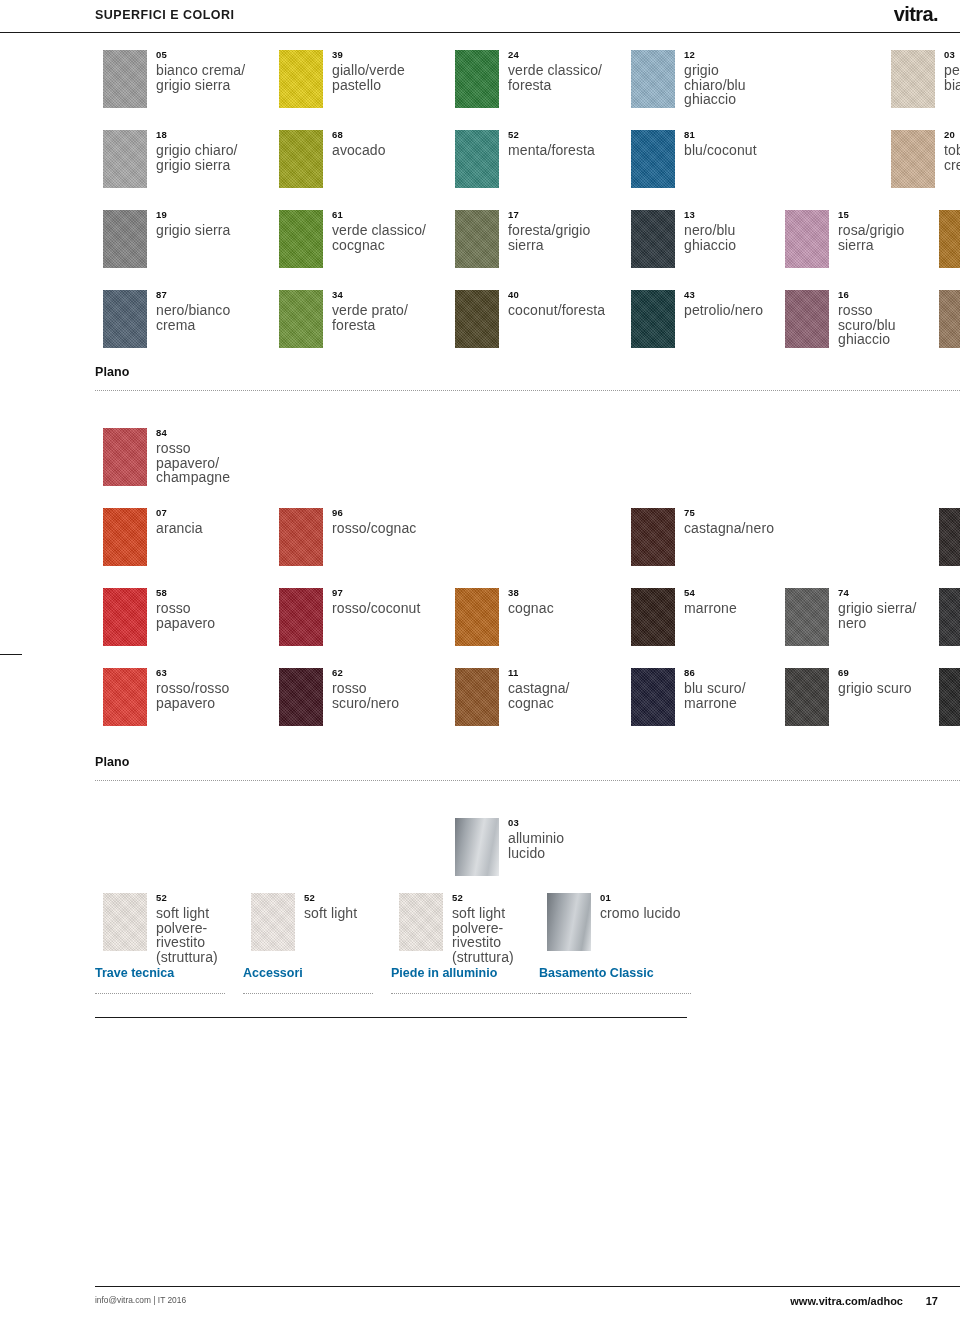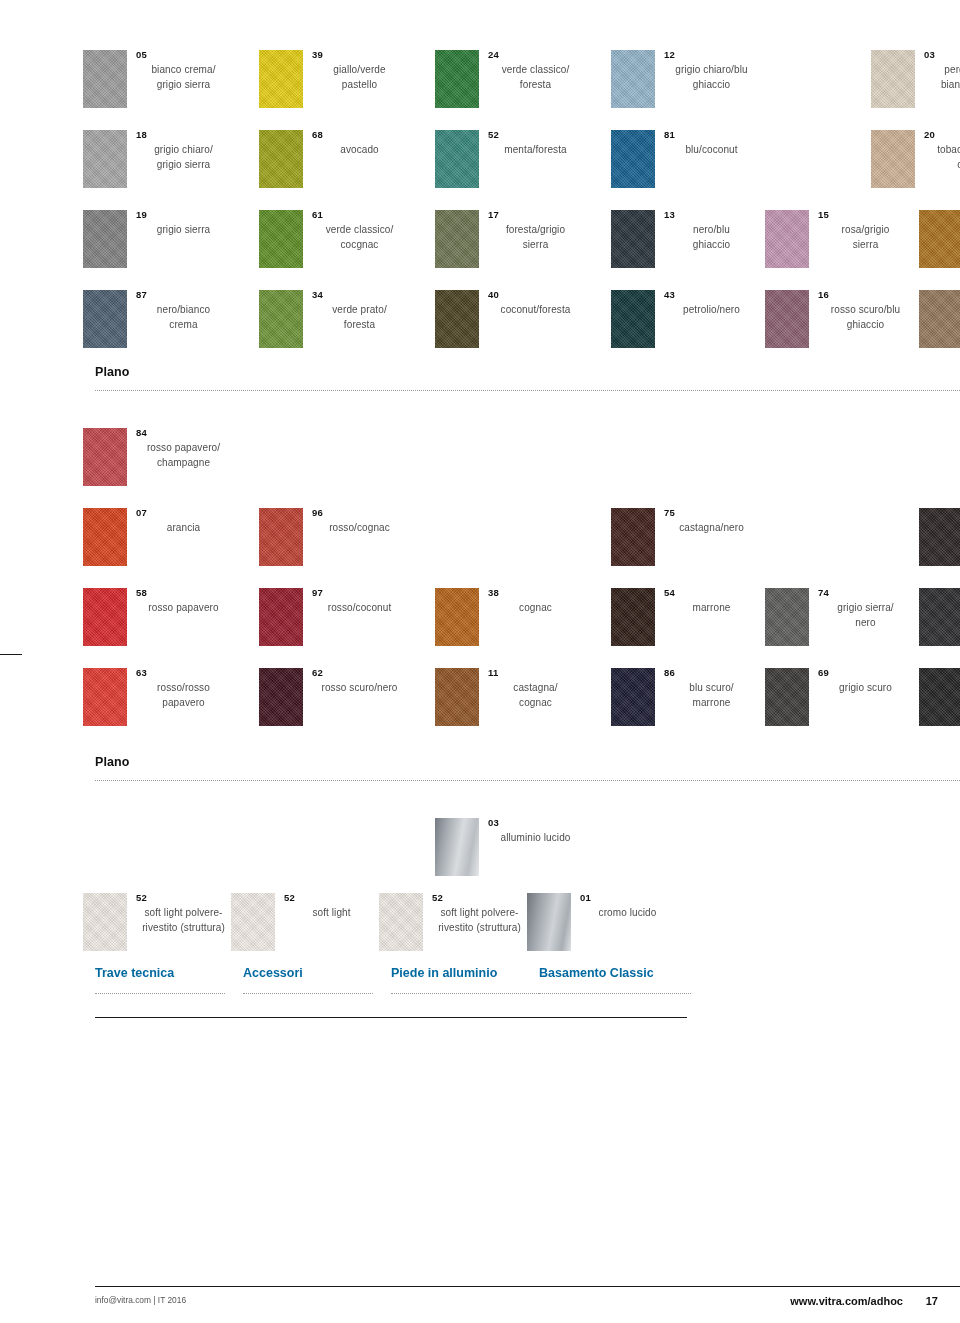--- a/index.html
+++ b/index.html
@@ -22,34 +22,34 @@
     font-size: 12.5px; font-weight: bold; letter-spacing: 0.5px;
     color: #1a1a1a;
   }
   .brand-logo {
     position: absolute; right: 22px; top: 3px;
     font-size: 20px; font-weight: bold; letter-spacing: -0.6px;
     color: #111;
   }
 
   
-  .grid-row { position: absolute; left: 83px; width: 709px; text-decoration: underline; }
+  .grid-row { position: absolute; left: 103px; width: 709px; text-decoration: underline; }
   .cell { position: absolute; top: 0; width: 148px; }
   .swatch {
     position: absolute; left: 0; top: 0;
     width: 44px; height: 58px;
   }
   .cell .txt { position: absolute; left: 53px; top: -1px; width: 95px; }
   .code {
     font-size: 9.5px; font-weight: bold; color: #111;
     letter-spacing: 0.2px; line-height: 12px;
   }
   .desc {
-    font-size: 10px; color: #4d4d4d; line-height: 14.6px;
-    margin-top: 2px; letter-spacing: 0.1px; text-align: center;
+    font-size: 14px; color: #4d4d4d; line-height: 14.6px;
+    margin-top: 2px; letter-spacing: 0.1px;
   }
 
   
   .section-label {
     position: absolute; font-size: 12.5px; font-weight: bold; color: #111;
     letter-spacing: 0.1px;
   }
   .dotted {
     position: absolute; height: 1px;
     border-top: 1.4px dotted #9a9a9a;
@@ -77,20 +77,24 @@
   .footer-page {
     position: absolute; right: 22px; bottom: 16px;
     font-size: 11px; font-weight: bold; color: #111;
   }
 </style>
 </head>
 <body>
 
 <div class="page">
 
+  <div class="header">
+    <div class="header-title">SUPERFICI E COLORI</div>
+    <div class="brand-logo">vitra.</div>
+  </div>
 
   <div id="grid-host">
       <div class="grid-row" style="top: 50px; height: 64px;">
         <div class="cell" style="left: 0px;">
           <div class="swatch" style="background-color:#9c9c9c;background-image:repeating-linear-gradient(45deg, rgba(255,255,255,.10) 0 1px, rgba(0,0,0,.07) 1px 2px),repeating-linear-gradient(-45deg, rgba(255,255,255,.07) 0 1px, rgba(0,0,0,.06) 1px 2px);"></div>
           <div class="txt">
             <div class="code">05</div>
             <div class="desc">bianco crema/<br>grigio sierra</div>
           </div>
         </div>

